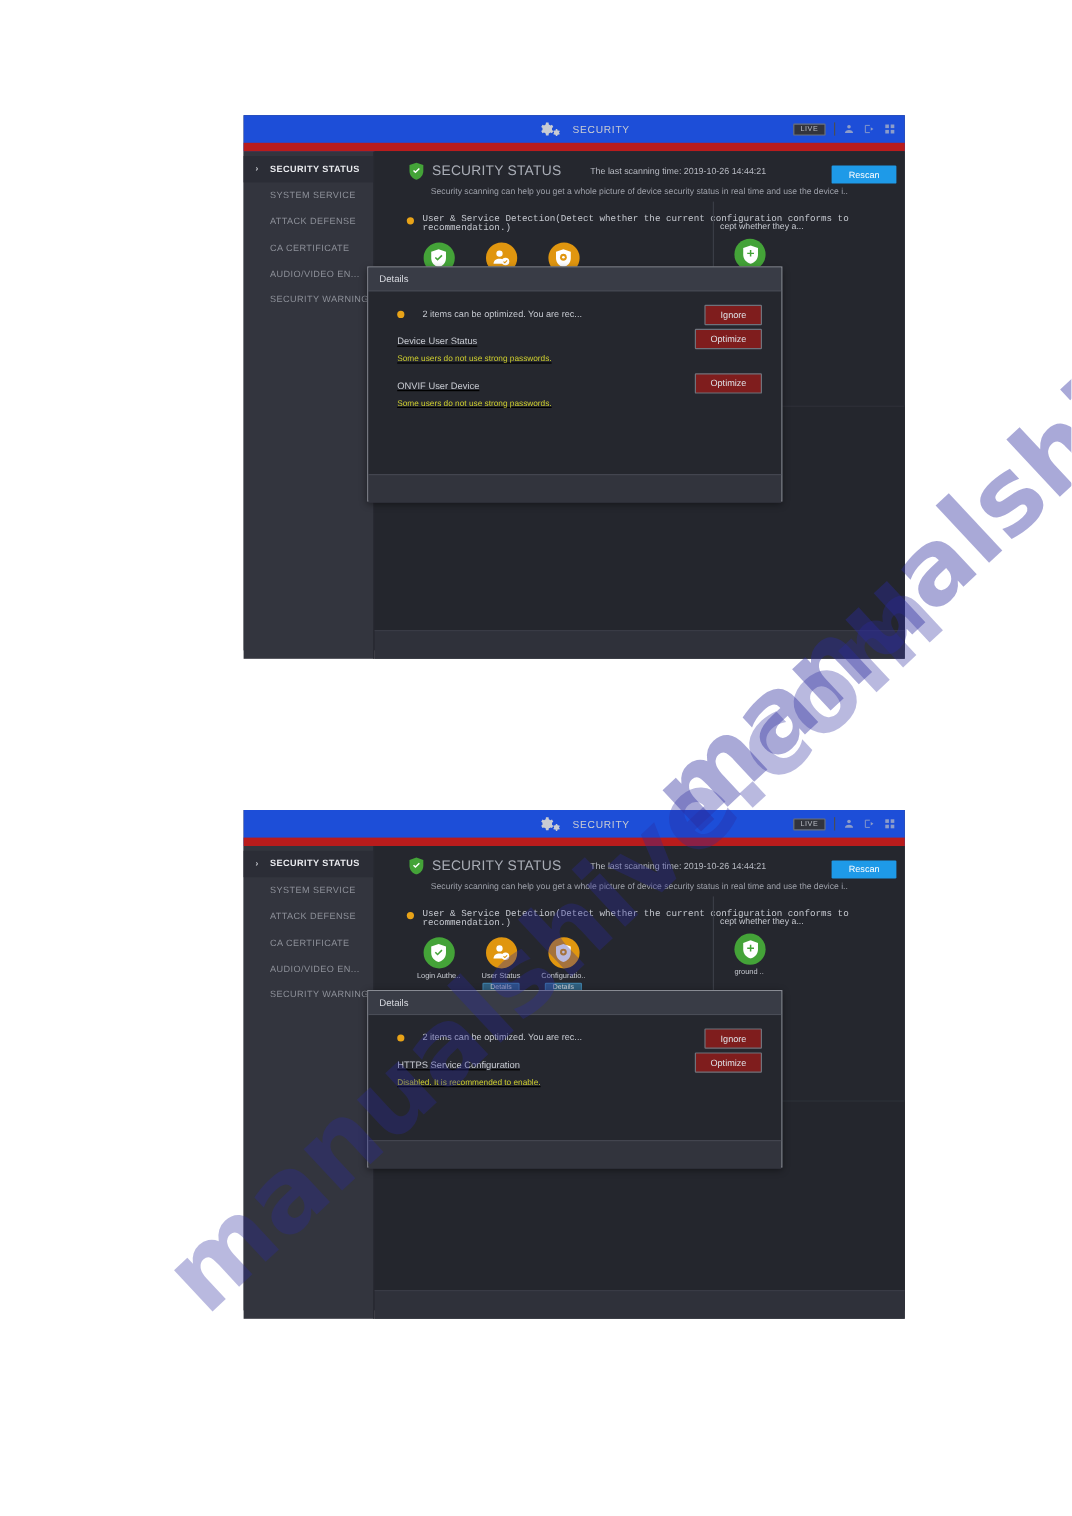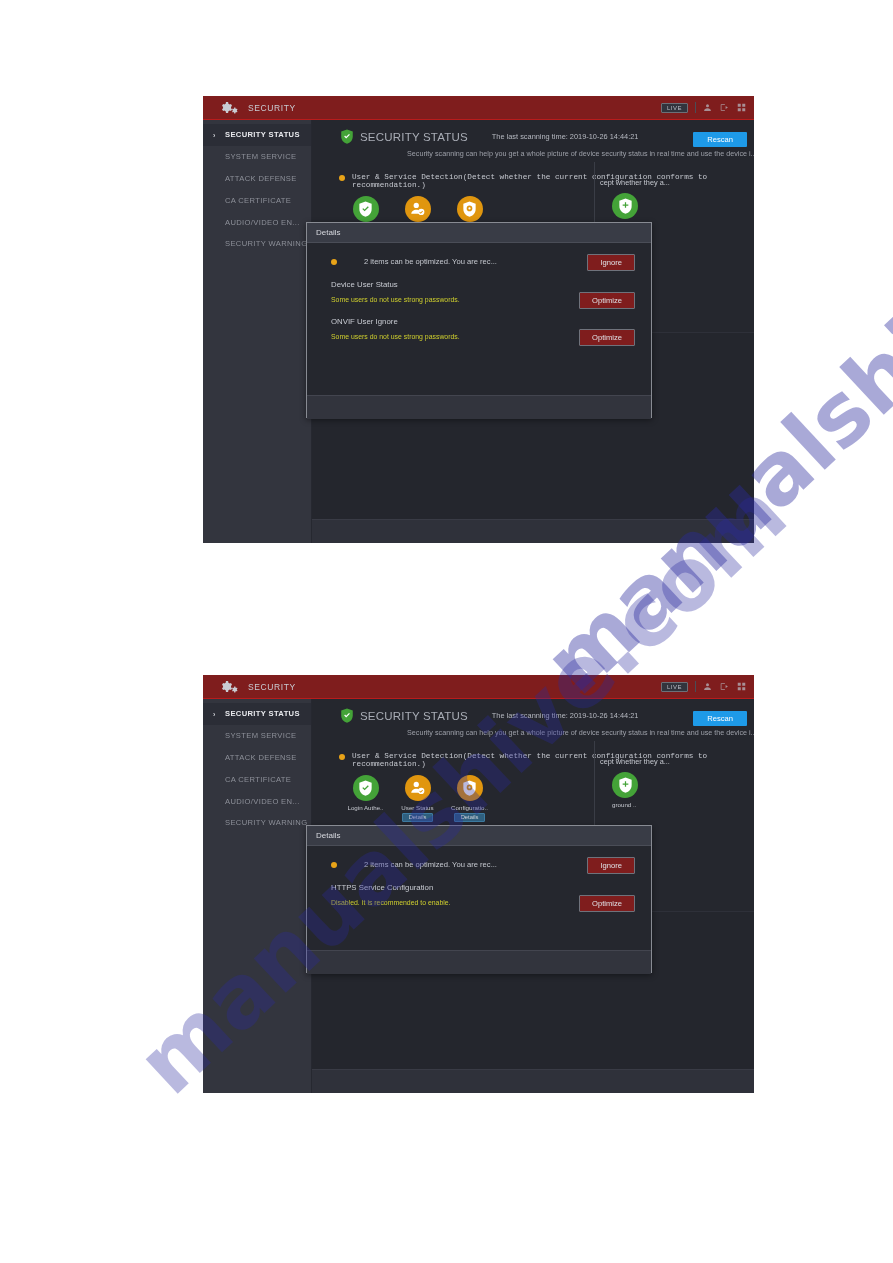--- a/index.html
+++ b/index.html
@@ -28,23 +28,23 @@
   .win{
     position:absolute;
     background:#2b2d36;
     color:#d4d6dc;
     z-index:10;
   }
   .win.shot1{left:203px;top:96px;width:551px;height:446px;}
   .win.shot2{left:203px;top:675px;width:551px;height:417px;}
 
   .titlebar{
-    position:relative;height:23px;background:#7f1d1d;
-    border-bottom:1px solid #b91c1c;
-    display:flex;align-items:center;
+    position:relative;height:23px;background:#1d4ed8;
+    border-bottom:7px solid #b91c1c;
+    display:flex;align-items:center;justify-content:center;
   }
   .tb-gear{margin-left:17px;display:flex;align-items:center;}
   .tb-title{
     margin-left:10px;font-size:8.5px;letter-spacing:.6px;color:#c9ccd3;
   }
   .tb-right{
     position:absolute;right:8px;top:0;height:23px;display:flex;align-items:center;gap:7px;
   }
   .live-badge{
     border:1px solid #6c7078;color:#b9bcc4;font-size:6px;letter-spacing:.5px;
@@ -77,21 +77,21 @@
   .sec-head{display:flex;align-items:center;padding:9px 0 0 28px;}
   .sec-shield{margin-right:6px;display:flex;}
   .sec-title{font-size:11.5px;color:#a9adb6;letter-spacing:.2px;}
   .sec-time{margin-left:24px;font-size:7.4px;color:#b6b9c1;}
   .rescan{
     position:absolute;right:7px;top:12px;background:#1e9ae8;color:#ffffff;
     font-size:7.6px;padding:3px 14px;border:none;border-radius:1px;
   }
   .sec-desc{
     padding:5px 6px 0 47px;font-size:7.2px;color:#9da0a9;line-height:1.35;
-    white-space:nowrap;overflow:hidden;margin-left:48px;
+    white-space:nowrap;overflow:hidden;
   }
 
   .det-line{display:flex;align-items:flex-start;padding:14px 0 0 27px;}
   .dot{
     width:6px;height:6px;border-radius:50%;background:#e8a318;
     margin-top:2.5px;margin-right:7px;flex:none;
   }
   .det-text{font-size:7.7px;color:#c6c9d0;font-family:Liberation Mono, monospace;}
 
   .icon-row{display:flex;padding-left:37px;margin-top:7px;gap:19px;}
@@ -133,32 +133,32 @@
   .dlg.d2{left:306px;top:825px;width:344px;height:146px;}
   .dlg-title{
     height:19px;background:#393c46;border-bottom:1px solid #4a4d57;
     display:flex;align-items:center;padding-left:9px;font-size:8px;color:#d8dae0;
   }
   .dlg-body{position:relative;background:#25272e;height:calc(100% - 19px - 23px);}
   .dlg-foot{height:23px;background:#32343d;border-top:1px solid #43454f;}
 
   .row-sum{display:flex;align-items:center;padding:14px 0 0 24px;position:relative;}
   .row-sum .dot{margin-top:0;}
-  .sum-text{font-size:7.6px;color:#c6c9d0;margin-left:20px;}
-
-  .item-block{padding:14px 0 0 24px;position:relative;}
+  .sum-text{font-size:7.6px;color:#c6c9d0;margin-left:8px;}
+
+  .item-block{padding:14px 0 0 24px;position:relative;text-decoration:underline;}
   .item-title{font-size:7.8px;color:#c8cbd2;}
   .item-warn{font-size:6.9px;color:#cfcf2e;margin-top:7px;}
 
   .btn-grey{
     position:absolute;right:16px;background:#7f1d1d;border:1px solid #6f727b;
     color:#dfe1e6;font-size:7.6px;padding:3px 12px;border-radius:1px;
   }
   .btn-ignore{top:11px;}
-  .btn-opt{top:26px;text-align:right;}
+  .btn-opt{top:8px;text-align:right;}
 </style>
 </head>
 <body>
 
 <div class="watermark">
   <div class="wm-text wm-a">manualshive.com</div>
   <div class="wm-text wm-b">manualshive.com</div>
 </div>
 
 <div class="win shot1">
@@ -309,21 +309,21 @@
       <button class="btn-grey btn-ignore">Ignore</button>
     </div>
 
     <div class="item-block">
       <div class="item-title">Device User Status</div>
       <div class="item-warn">Some users do not use strong passwords.</div>
       <button class="btn-grey btn-opt">Optimize</button>
     </div>
 
     <div class="item-block">
-      <div class="item-title">ONVIF User Ignore</div>
+      <div class="item-title">ONVIF User Device</div>
       <div class="item-warn">Some users do not use strong passwords.</div>
       <button class="btn-grey btn-opt">Optimize</button>
     </div>
   </div>
   <div class="dlg-foot"></div>
 </div>
 
 <div class="win shot2">
 
   <div class="titlebar">

